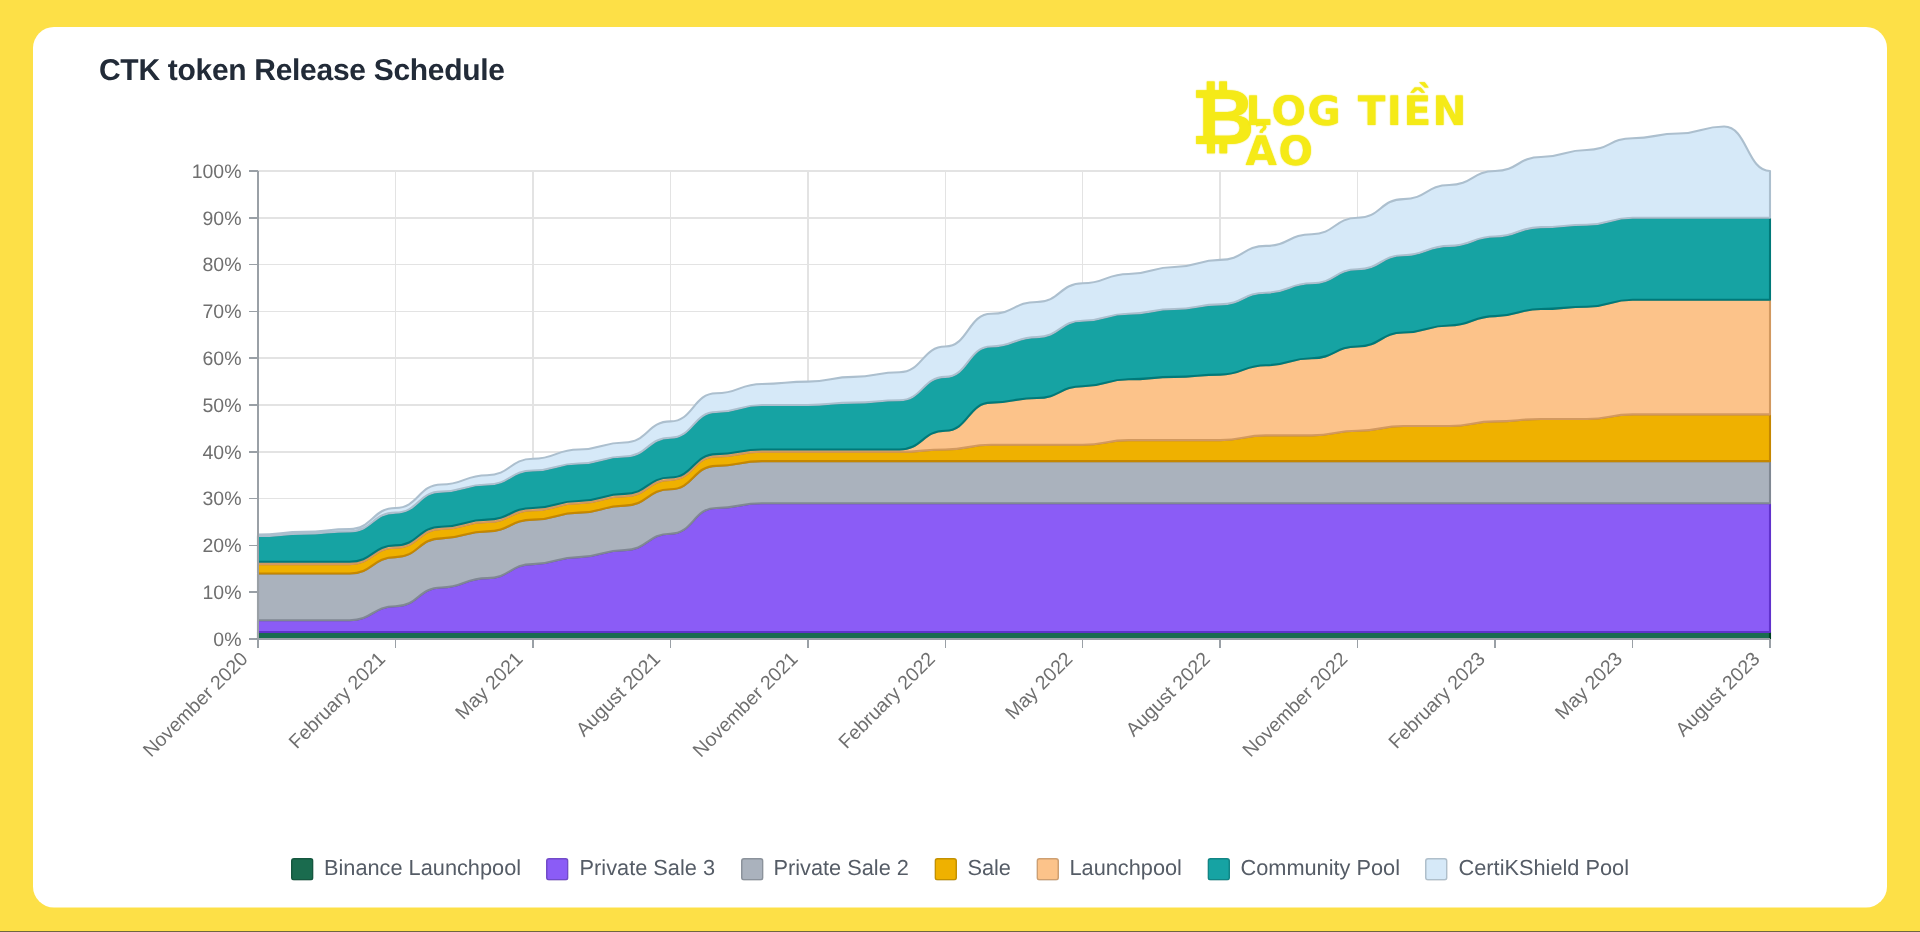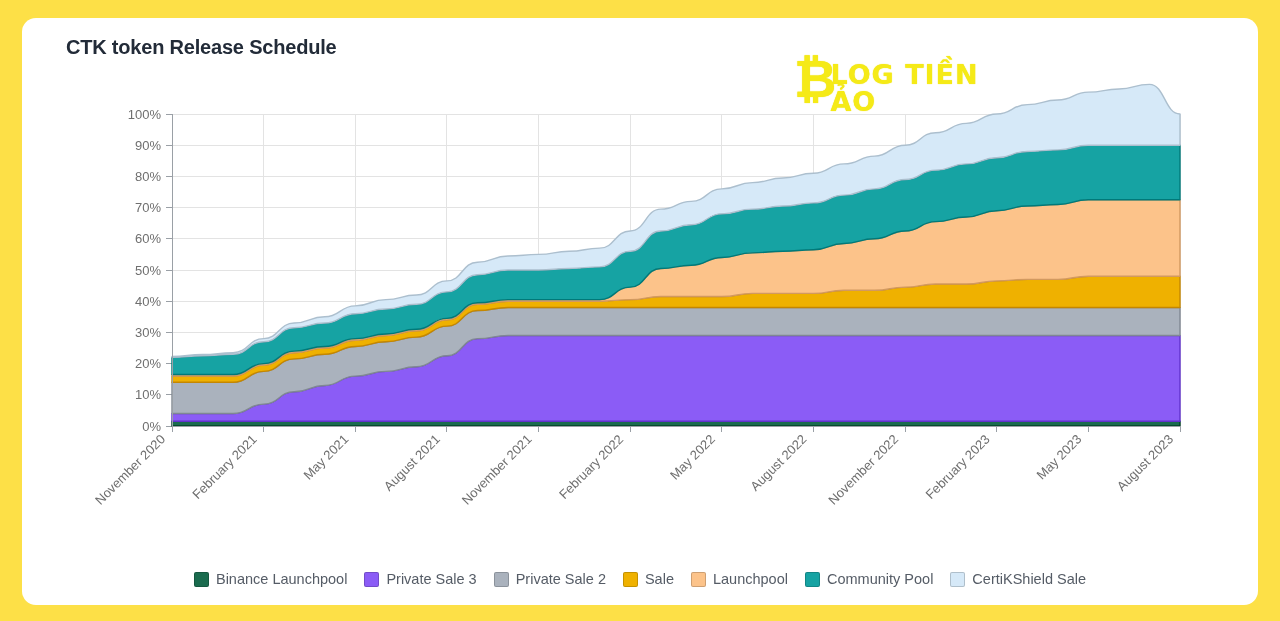--- a/index.html
+++ b/index.html
@@ -217,18 +217,18 @@
         <div class="legend-item">
           <span class="legend-swatch" style="background: rgb(252, 195, 138); border: 1px solid rgba(0, 0, 0, 0.18);"></span>
           <span class="legend-label">Launchpool</span>
         </div>
         <div class="legend-item">
           <span class="legend-swatch" style="background: rgb(22, 163, 163); border: 1px solid rgba(0, 0, 0, 0.18);"></span>
           <span class="legend-label">Community Pool</span>
         </div>
         <div class="legend-item">
           <span class="legend-swatch" style="background: rgb(214, 233, 248); border: 1px solid rgba(0, 0, 0, 0.18);"></span>
-          <span class="legend-label">CertiKShield Sale</span>
+          <span class="legend-label">CertiKShield Pool</span>
         </div>
       </div>
 
   </div>
 </div>
 
 </body></html>

